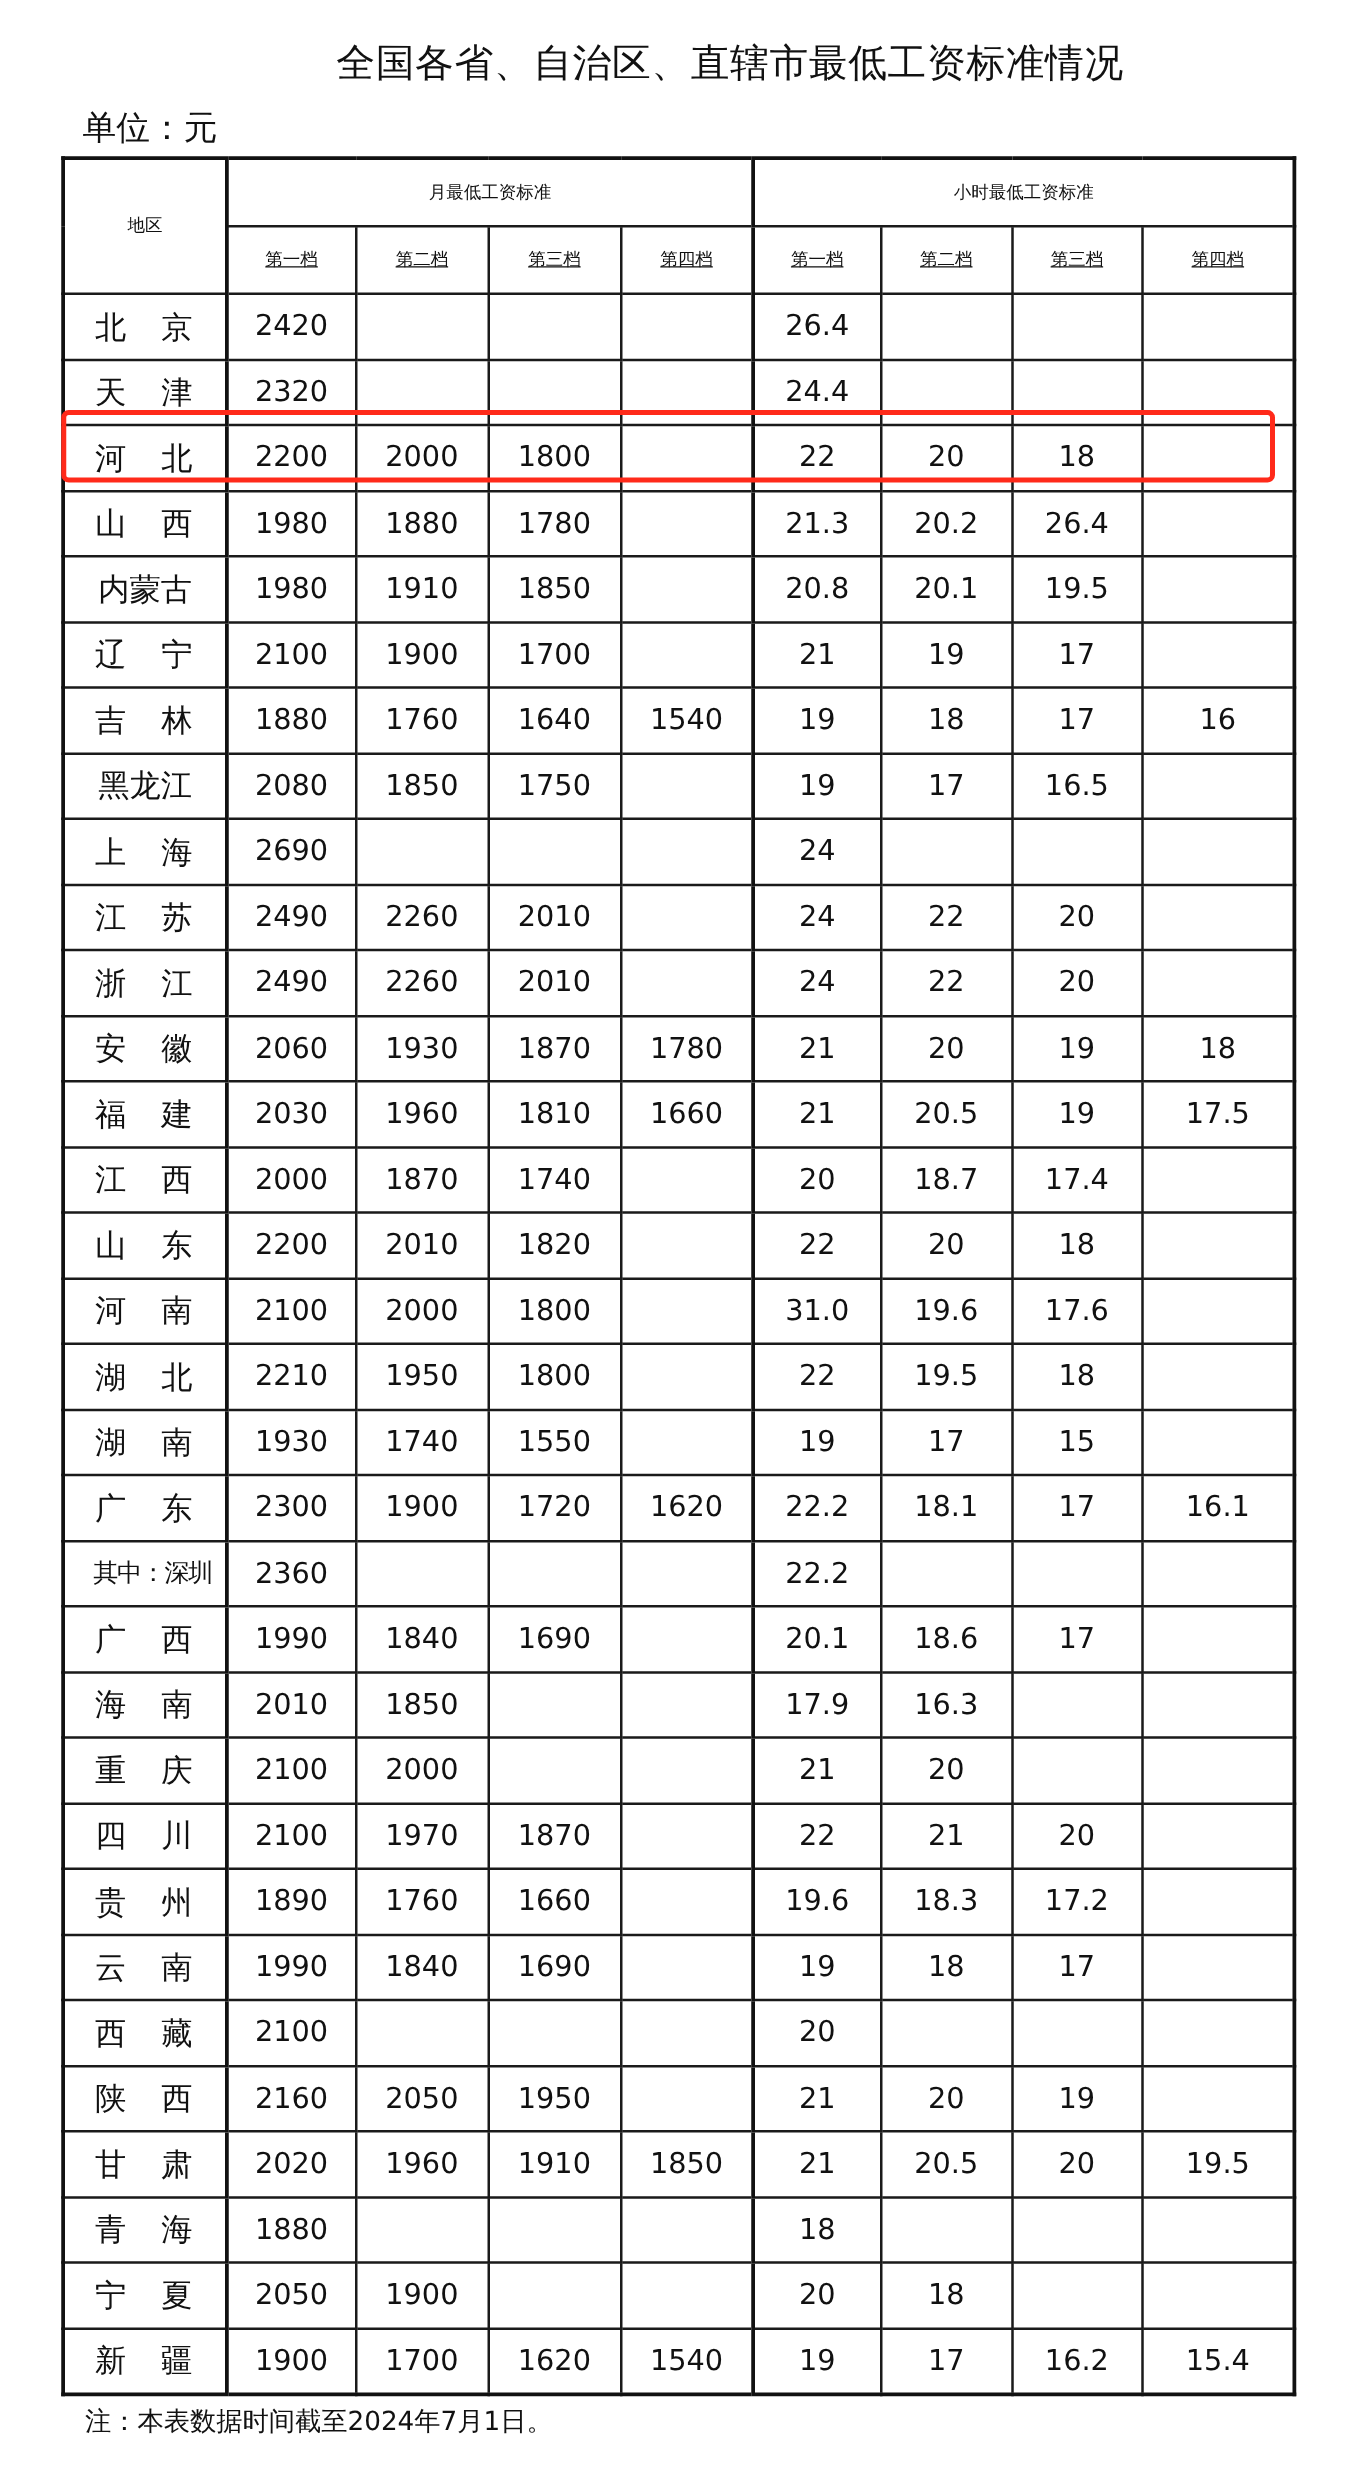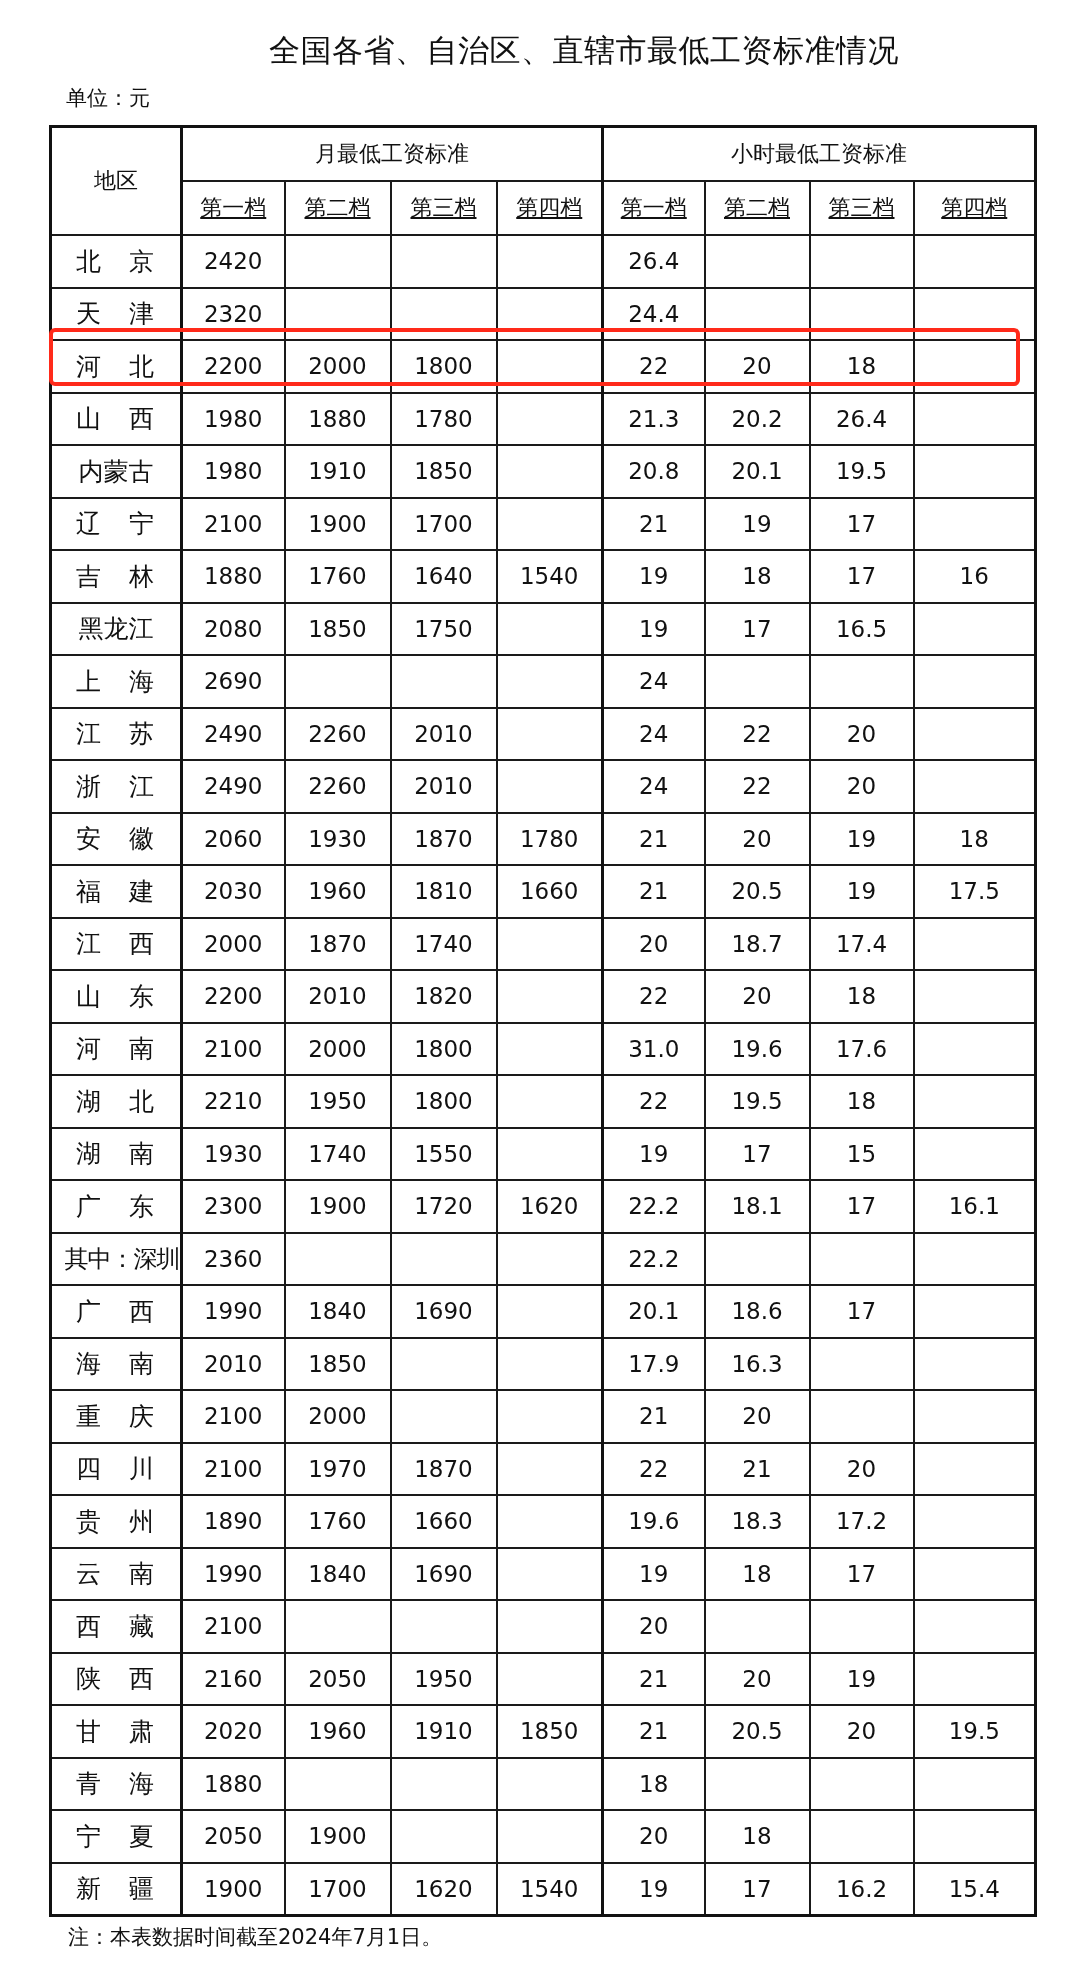--- a/index.html
+++ b/index.html
@@ -5,38 +5,38 @@
   html, body { margin: 0; padding: 0; background: #ffffff; }
   body {
     width: 1080px; height: 1981px; position: relative; overflow: hidden;
     font-family: "DejaVu Sans", "Liberation Sans", sans-serif; color: #111;
   }
   .title {
     position: absolute; left: 0; width: 1080px; top: 30px; text-align: center;
     font-size: 31px; letter-spacing: 0.5px; color: #111; margin-left: 44px;
   }
   .unit {
-    position: absolute; left: 66px; top: 84px; font-size: 21px; color: #111;
+    position: absolute; left: 66px; top: 84px; font-size: 27px; color: #111;
   }
   table.wage {
     position: absolute; left: 49px; top: 125px;
     border-collapse: collapse; table-layout: fixed;
     border: 3px solid #111;
   }
   table.wage td, table.wage th {
     border: 2px solid #1a1a1a; padding: 0; text-align: center; vertical-align: middle;
     font-weight: normal; overflow: hidden; white-space: nowrap;
   }
-  table.wage th { font-size: 22px; }
+  table.wage th { font-size: 14px; }
   table.wage tr.h1 th { height: 52px; }
   table.wage tr.h2 th { height: 52px; text-decoration: underline; }
   table.wage tbody td { height: 50.5px; font-size: 23px; }
   table.wage td.region { font-size: 25px; letter-spacing: 10px; padding-left: 8px; }
   table.wage td.region.long { letter-spacing: 0; padding-left: 0; }
-  table.wage td.region.tight { letter-spacing: -1px; padding-left: 12px; font-size: 24px; }
+  table.wage td.region.tight { letter-spacing: -1px; padding-left: 12px; font-size: 20px; }
   .sep-right { border-right: 3px solid #111 !important; }
   .highlight {
     position: absolute; left: 49px; top: 328px; width: 963px; height: 50px;
     border: 4px solid #ff2a1a; border-radius: 6px; pointer-events: none;
   }
   .note {
     position: absolute; left: 68px; top: 1923px; font-size: 21px; color: #111;
   }
 </style>
 </head>

